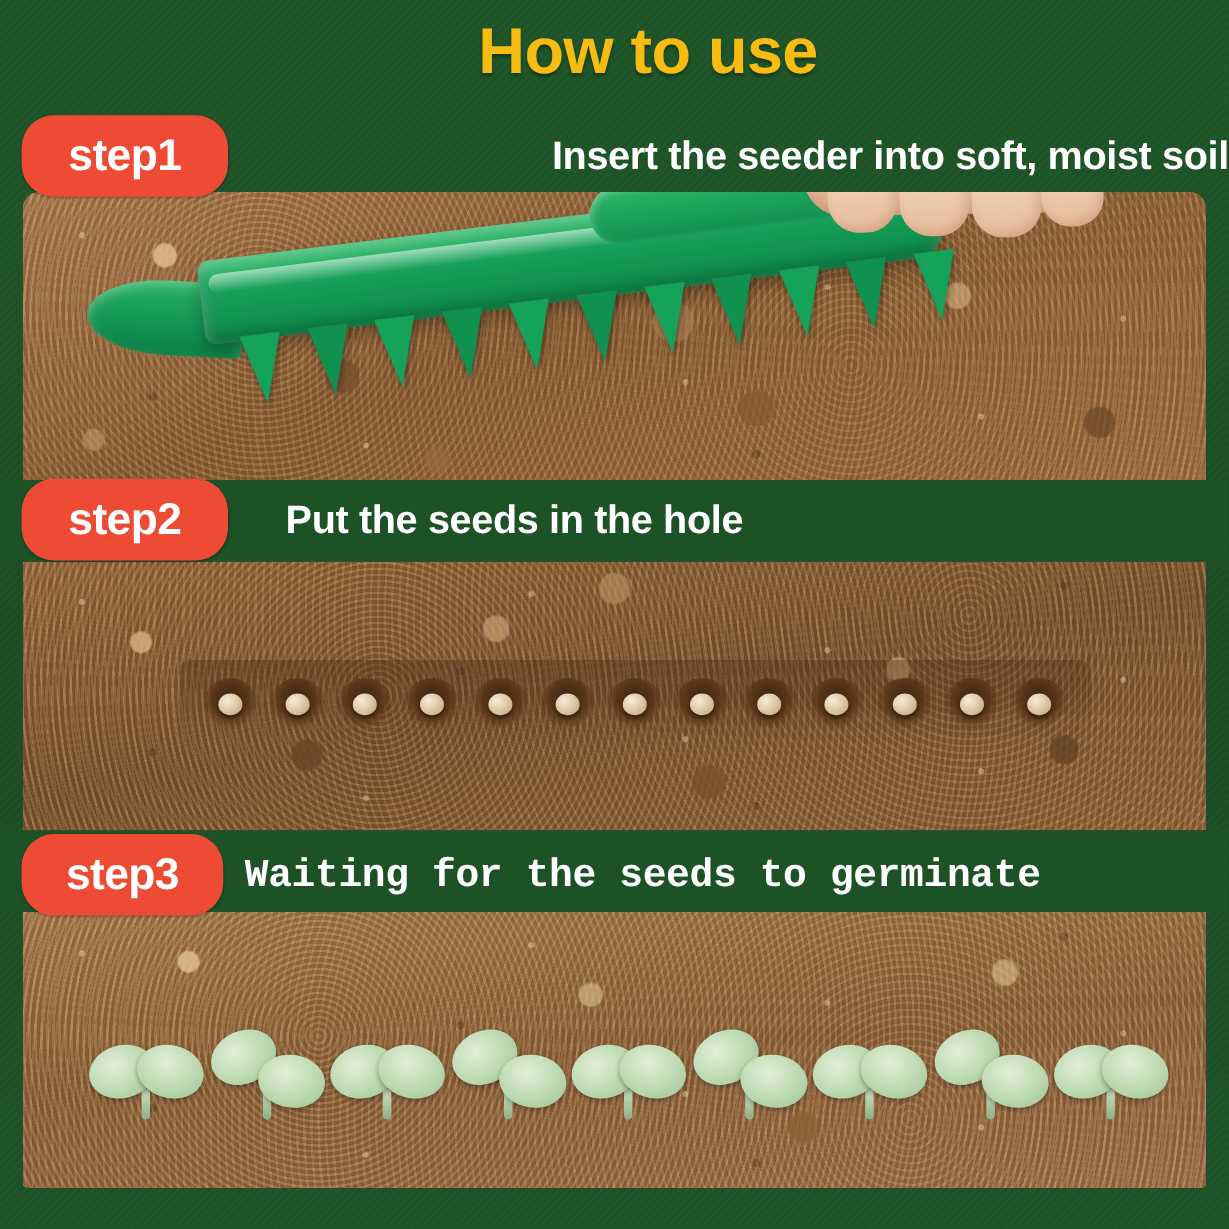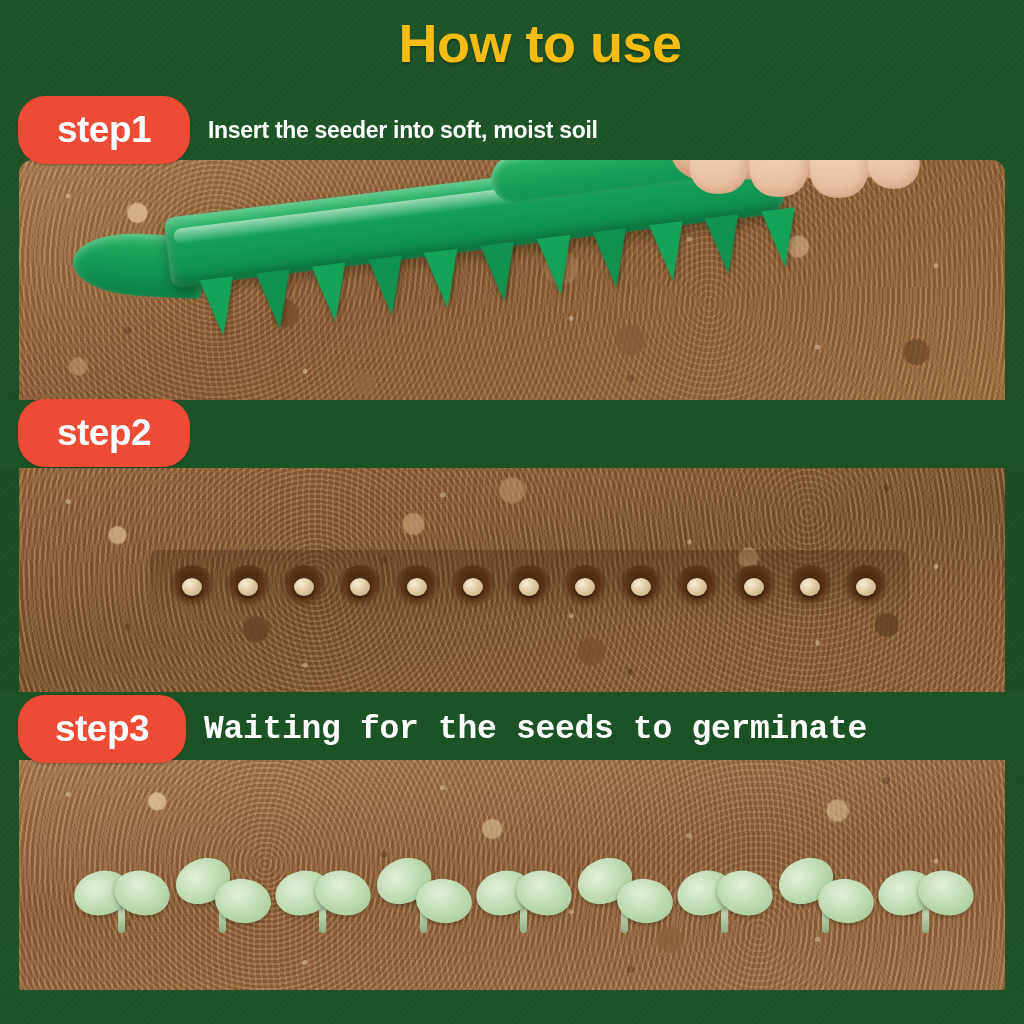--- a/index.html
+++ b/index.html
@@ -57,21 +57,21 @@
 
   .step-text{
     flex:1 1 auto;
     color:#ffffff;
     font-size:33px;
     font-weight:bold;
     letter-spacing:-0.3px;
     white-space:nowrap;
     z-index:4;
   }
-  .step-row.s1 .step-text{margin-left:18px;font-size:23px;}
+  .step-row.s1 .step-text{margin-left:18px;font-size:33px;text-align:right;}
   .step-row.s2 .step-text{margin-left:48px;font-size:33px;}
   .step-row.s3 .step-text{margin-left:18px;font-size:33px;font-family:Liberation Mono, monospace;}
 
   
   .band{
     position:absolute;left:0;width:1024px;background:#1d5227;z-index:2;
   }
   .band.b2{top:400px;height:68px;}
   .band.b3{top:692px;height:68px;}
 
@@ -396,20 +396,21 @@
   <div class="band b2"></div>
   <div class="band b3"></div>
 
   <div class="step-row s1">
     <div class="badge b1">step1</div>
     <div class="step-text">Insert the seeder into soft, moist soil</div>
   </div>
 
   <div class="step-row s2">
     <div class="badge b2x">step2</div>
+    <div class="step-text">Put  the seeds in the hole</div>
   </div>
 
   <div class="step-row s3">
     <div class="badge b3">step3</div>
     <div class="step-text">Waiting for the seeds to germinate</div>
   </div>
 
 </div>
 
 </body></html>

